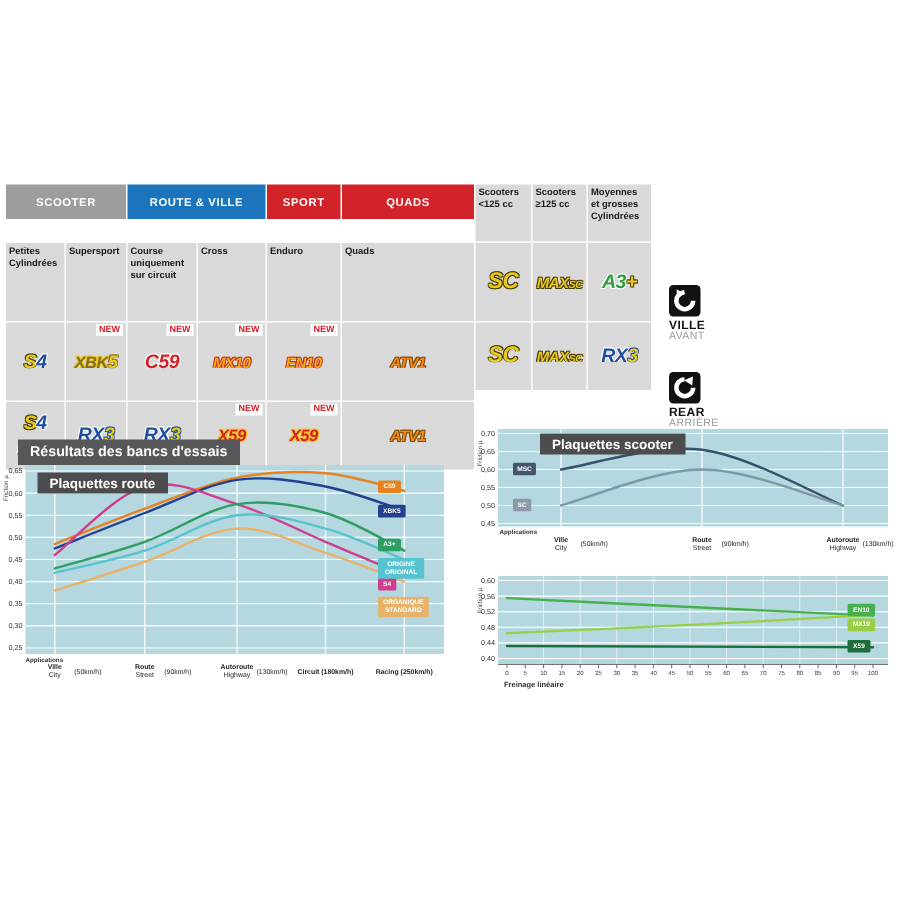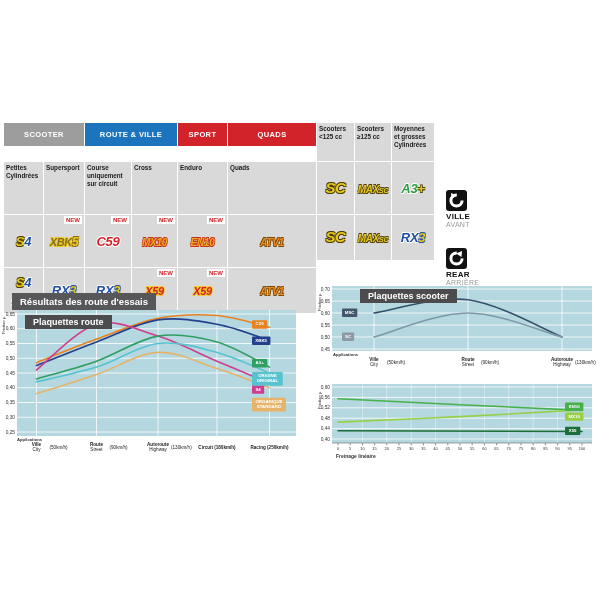--- a/index.html
+++ b/index.html
@@ -168,21 +168,21 @@
 
 <div class="side-block" style="top:248px;">
   <svg class="disc-icon" viewBox="0 0 21 21">
     <circle cx="10.5" cy="10.5" r="5.6" fill="none" stroke="#ffffff" stroke-width="3" stroke-dasharray="26 9"></circle>
     <polygon points="16,3 10,5.5 15.5,9" fill="#ffffff"></polygon>
   </svg>
   <div class="side-title">REAR</div>
   <div class="side-sub">ARRIÈRE</div>
 </div>
 
-<div id="results-heading">Résultats des route d'essais</div>
+<div id="results-heading">Résultats des bancs d'essais</div>
 
 <div class="chart-wrap" style="left:0px;top:308px;width:312px;height:152px;">
   <div class="chart-title" style="left:25px;top:7px;">Plaquettes route</div>
   <svg id="svg-route" width="312" height="152" viewBox="0 0 312 152">
       <rect x="17" y="2" width="279" height="126" fill="#b5d7df"></rect>
       <line x1="17" y1="6" x2="296" y2="6" stroke="#fff" stroke-width="0.8"></line>
       <line x1="17" y1="20.750000000000014" x2="296" y2="20.750000000000014" stroke="#fff" stroke-width="0.8"></line>
       <line x1="17" y1="35.49999999999999" x2="296" y2="35.49999999999999" stroke="#fff" stroke-width="0.8"></line>
       <line x1="17" y1="50.25000000000001" x2="296" y2="50.25000000000001" stroke="#fff" stroke-width="0.8"></line>
       <line x1="17" y1="65" x2="296" y2="65" stroke="#fff" stroke-width="0.8"></line>

